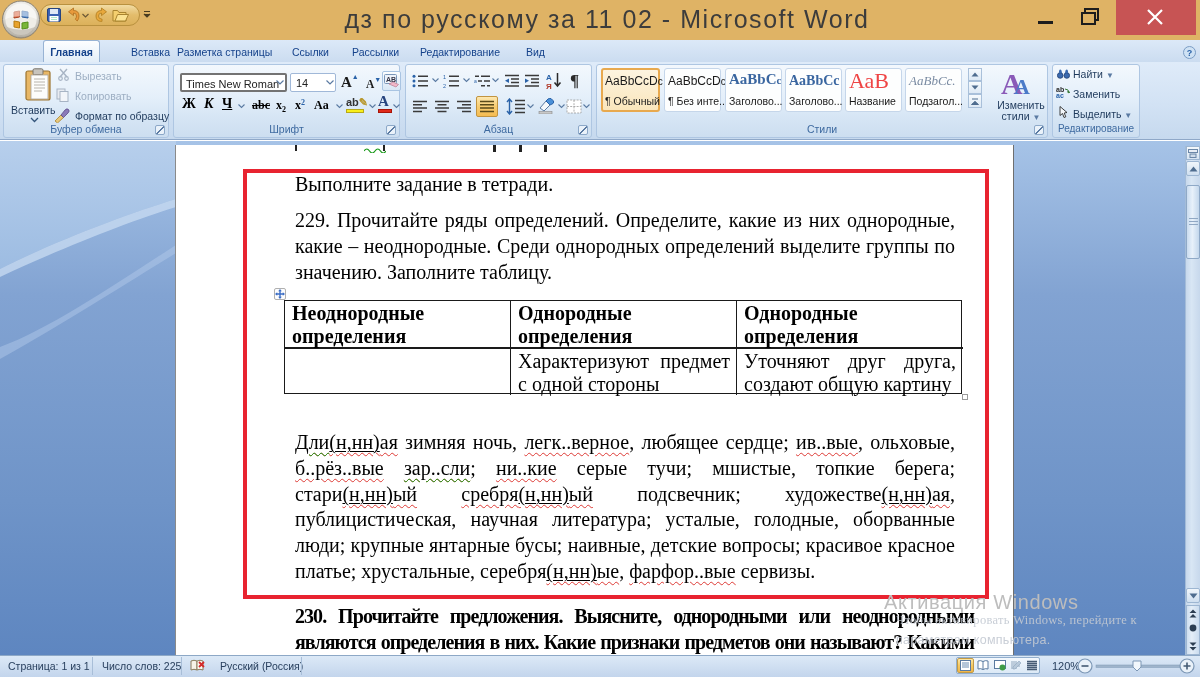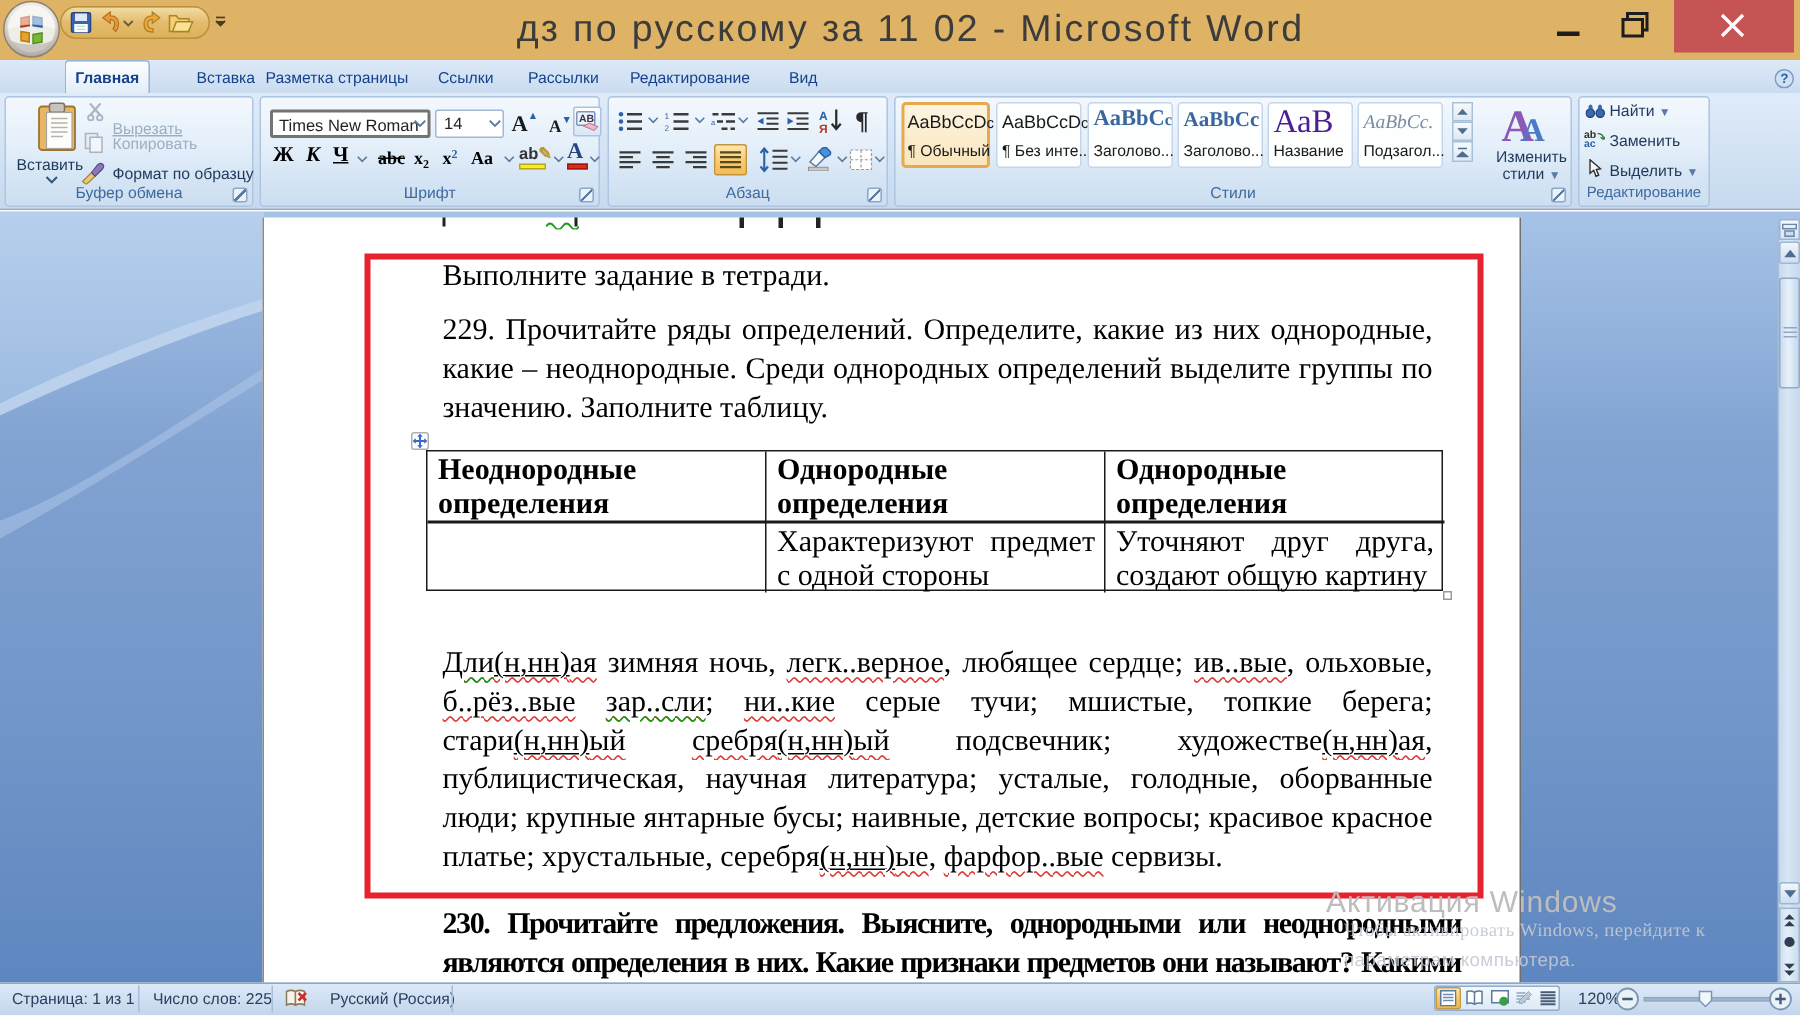--- a/index.html
+++ b/index.html
@@ -130,21 +130,21 @@
 </svg>
 <div class="rtext" style="left:11px;top:104px;">Вставить</div>
 <svg class="abs" style="left:30px;top:117px" width="9" height="6" viewBox="0 0 9 6">
       <path d="M1 1 L4.5 4.5 L8 1" fill="none" stroke="#33547a" stroke-width="1.3"></path>
     </svg>
 <svg class="abs" style="left:57px;top:68px" width="13" height="13" viewBox="0 0 13 13">
       <path d="M3 1 L10 9 M10 1 L3 9" stroke="#a7b4c4" stroke-width="1.4"></path>
       <circle cx="3.5" cy="10.5" r="1.8" fill="none" stroke="#a7b4c4" stroke-width="1.2"></circle>
       <circle cx="9.5" cy="10.5" r="1.8" fill="none" stroke="#a7b4c4" stroke-width="1.2"></circle>
     </svg>
-<div class="rgray" style="left:75px;top:80px;text-decoration:underline;">Вырезать</div>
+<div class="rgray" style="left:75px;top:70px;">Вырезать</div>
 <svg class="abs" style="left:56px;top:88px" width="14" height="14" viewBox="0 0 14 14">
       <rect x="1" y="1" width="8" height="10" fill="#e8ecf2" stroke="#a7b4c4"></rect>
       <rect x="4" y="3.5" width="8" height="10" fill="#f2f5f9" stroke="#a7b4c4"></rect>
     </svg>
 <div class="rgray" style="left:75px;top:90px;">Копировать</div>
 <svg class="abs" style="left:54px;top:108px" width="17" height="15" viewBox="0 0 17 15">
   <path d="M1 13 L7 7 L9.5 9.5 L3.5 15 Z" fill="#e8c87a" stroke="#a8842f" stroke-width="0.8"></path>
   <path d="M7 7 L11 2 Q13 0 14.5 1.5 Q16 3 14 5 L9.5 9.5 Z" fill="#8a7ab8" stroke="#5a4a88" stroke-width="0.8"></path>
 </svg>
 <div class="rtext" style="left:75px;top:110px;">Формат по образцу</div>
@@ -287,21 +287,21 @@
 <div class="abs" style="left:664px;top:68px;width:57px;height:44px;border:1px solid #c5d6ea;border-radius:3px;background:#fdfefe;"></div>
 <div class="abs" style="left:668px;top:74px;font-size:12px;color:#1a1a1a;">AaBbCcD<span style="font-size:10px">с</span></div>
 <div class="abs" style="left:668px;top:95px;font-size:10.5px;color:#1a1a1a;">¶ Без инте...</div>
 <div class="abs" style="left:725px;top:68px;width:57px;height:44px;border:1px solid #c5d6ea;border-radius:3px;background:#fdfefe;"></div>
 <div class="abs serif" style="left:729px;top:71px;font-size:15px;font-weight:bold;color:#3a66a0;">AaBbC<span style="font-size:11px">с</span></div>
 <div class="abs" style="left:729px;top:95px;font-size:10.5px;color:#1a1a1a;">Заголово...</div>
 <div class="abs" style="left:785px;top:68px;width:57px;height:44px;border:1px solid #c5d6ea;border-radius:3px;background:#fdfefe;"></div>
 <div class="abs serif" style="left:789px;top:73px;font-size:14px;font-weight:bold;color:#3a66a0;">AaBbCc</div>
 <div class="abs" style="left:789px;top:95px;font-size:10.5px;color:#1a1a1a;">Заголово...</div>
 <div class="abs" style="left:845px;top:68px;width:57px;height:44px;border:1px solid #c5d6ea;border-radius:3px;background:#fdfefe;"></div>
-<div class="abs serif" style="left:849px;top:68px;font-size:22px;color:#4c1d95;">АаВ</div>
+<div class="abs serif" style="left:849px;top:68px;font-size:22px;color:#ef4444;">АаВ</div>
 <div class="abs" style="left:849px;top:95px;font-size:10.5px;color:#1a1a1a;">Название</div>
 <div class="abs" style="left:905px;top:68px;width:57px;height:44px;border:1px solid #c5d6ea;border-radius:3px;background:#fdfefe;"></div>
 <div class="abs serif" style="left:909px;top:73px;font-size:13px;font-style:italic;color:#7a8ba2;">AaBbCc.</div>
 <div class="abs" style="left:909px;top:95px;font-size:10.5px;color:#1a1a1a;">Подзагол...</div>
 <div class="abs" style="left:968px;top:68px;width:14px;height:13px;background:linear-gradient(180deg,#f6fafd,#dde9f5);border:1px solid #a9c0da;"></div>
 <svg class="abs" style="left:971px;top:72px" width="8" height="5" viewBox="0 0 8 5">
       <path d="M4 0.5 L7.5 4.5 L0.5 4.5 Z" fill="#4f6d8f"></path>
     </svg>
 <div class="abs" style="left:968px;top:81px;width:14px;height:13px;background:linear-gradient(180deg,#f6fafd,#dde9f5);border:1px solid #a9c0da;"></div>
 <svg class="abs" style="left:971px;top:85px" width="8" height="5" viewBox="0 0 8 5">

